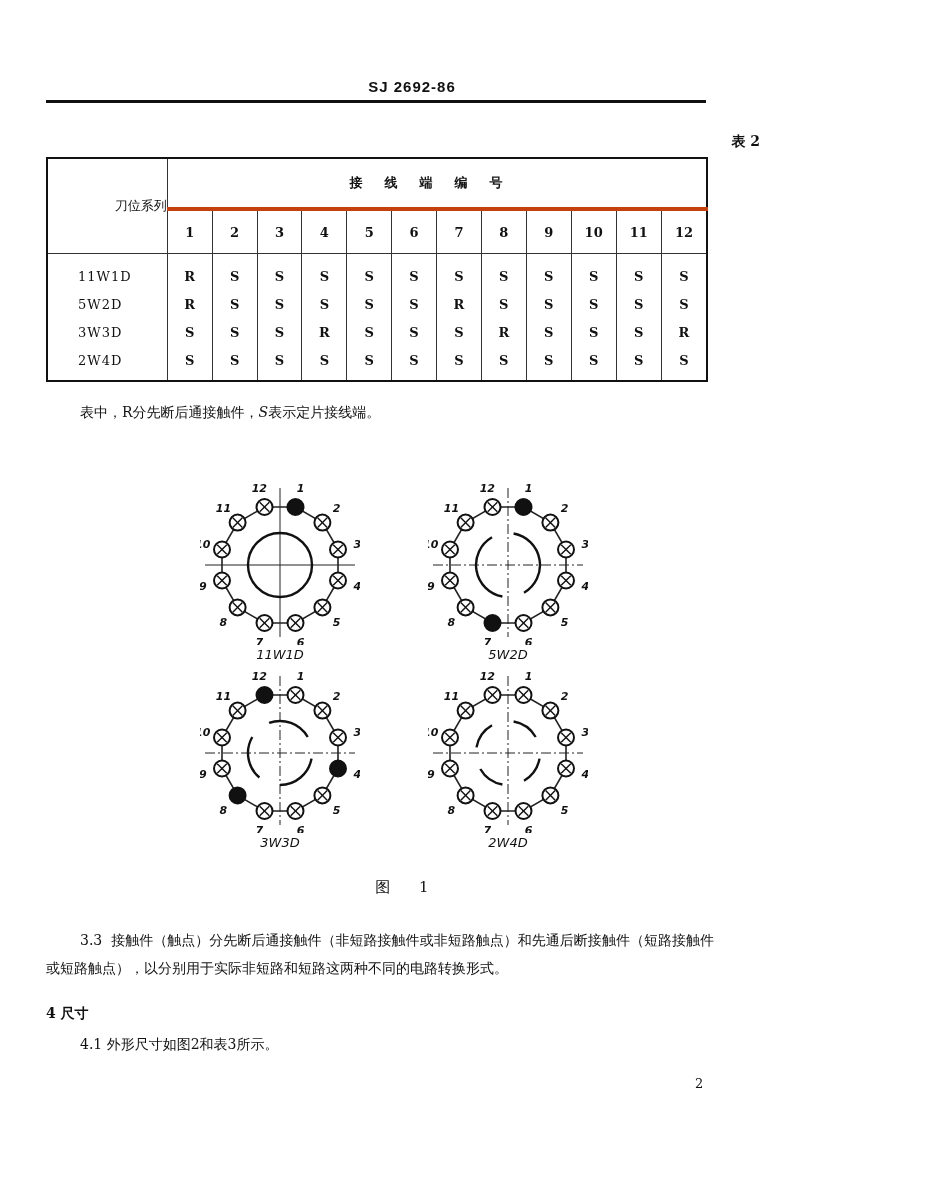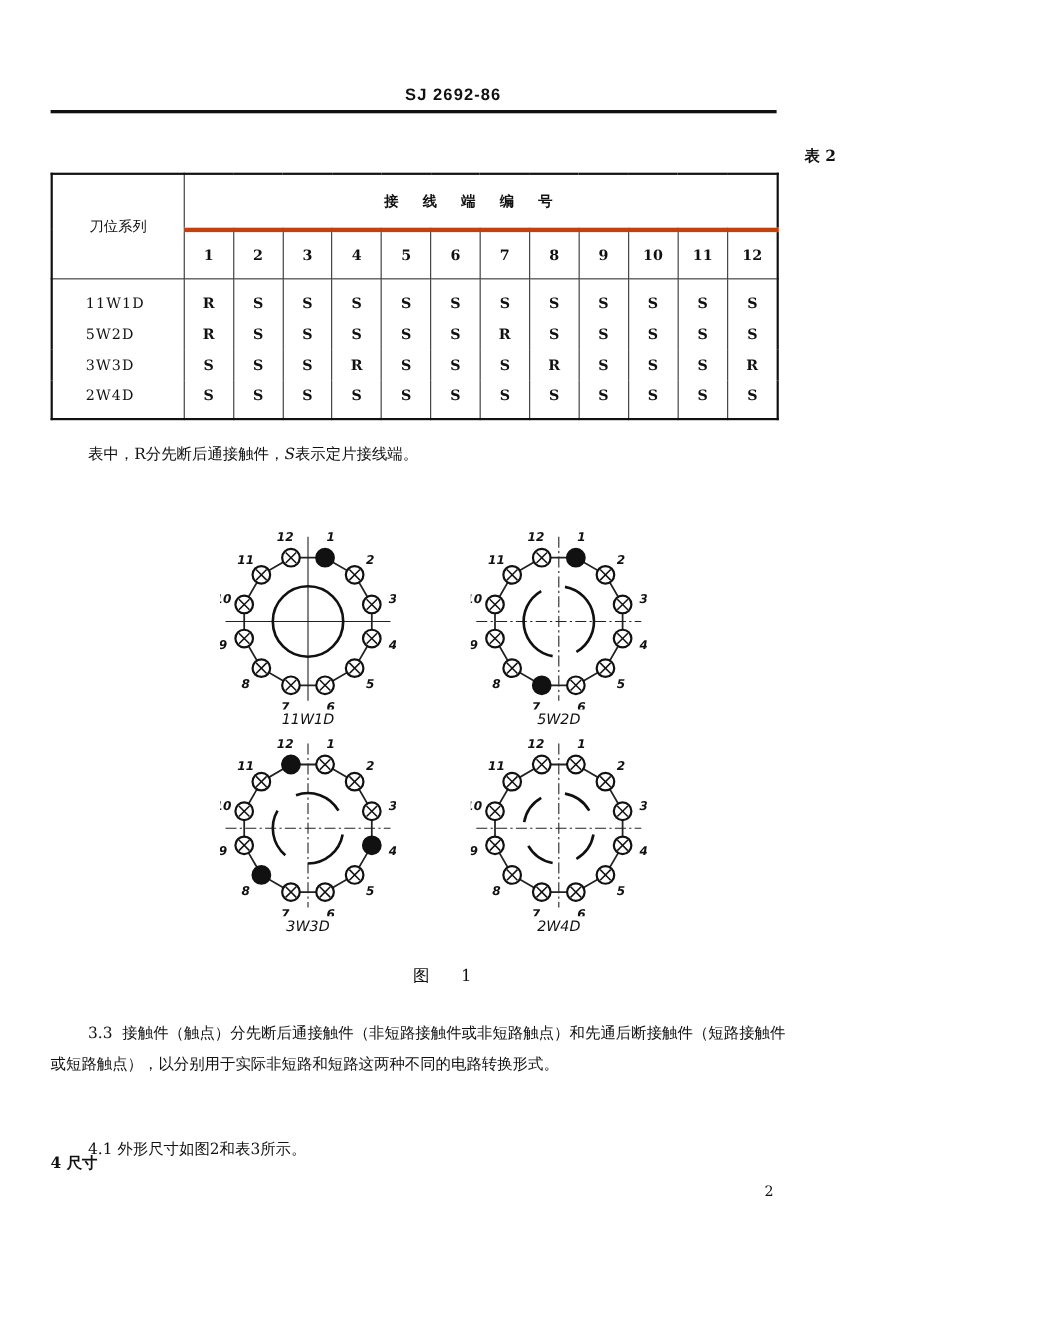--- a/index.html
+++ b/index.html
@@ -21,21 +21,21 @@
     .spec-table {
       position: absolute; left: 46px; top: 157px; width: 662px;
       border-collapse: collapse; font-size: 13px;
       border-top: 2px solid #111; border-bottom: 2px solid #111;
       border-left: 2px solid #111; border-right: 2px solid #111;
     }
     .spec-table th, .spec-table td {
       text-align: center; font-weight: bold; padding: 0;
     }
     .spec-table th.series-head {
-      width: 120px; font-weight: normal; font-size: 13px; text-align: center; 
+      width: 120px; font-weight: normal; font-size: 13px; text-align: right; 
       border-right: 1px solid #333; border-bottom: 1px solid #333; vertical-align: middle;
     }
     .spec-table th.group-head {
       height: 48px; letter-spacing: 22px; font-size: 13px;
       border-bottom: 4px solid #c2410c;
       margin-left: 20px;
     }
     .spec-table th.num {
       height: 42px; border-right: 1px solid #333; border-bottom: 1px solid #333;
       width: 45px; font-size: 13px;
@@ -61,21 +61,21 @@
       font-size: 13px; text-align: center; width: 120px;
     }
     .fig-caption {
       position: absolute; left: 0; width: 760px; top: 878px; text-align: center; font-size: 15px; letter-spacing: 12px; padding-left: 28px;
     }
     .para {
       position: absolute; left: 46px; width: 668px; font-size: 14px; line-height: 28px;
     }
     .para .indent { display: inline-block; width: 34px; }
     .para-33 { top: 926px; text-align: justify; }
-    .heading-4 { position: absolute; left: 46px; top: 1005px; font-size: 14px; font-weight: bold; margin-top: 44px; }
+    .heading-4 { position: absolute; left: 46px; top: 1005px; font-size: 14px; font-weight: bold; }
     .para-41 { position: absolute; left: 80px; top: 1036px; font-size: 14px; }
     .page-num { position: absolute; left: 695px; top: 1076px; font-size: 13px; }
     svg text { font-family: "DejaVu Sans", sans-serif; font-style: italic; font-size: 11px; font-weight: bold; }
   </style>
 </head>
 <body>
 
 <div class="header-code">SJ 2692-86</div>
 <div class="header-rule"></div>
 

